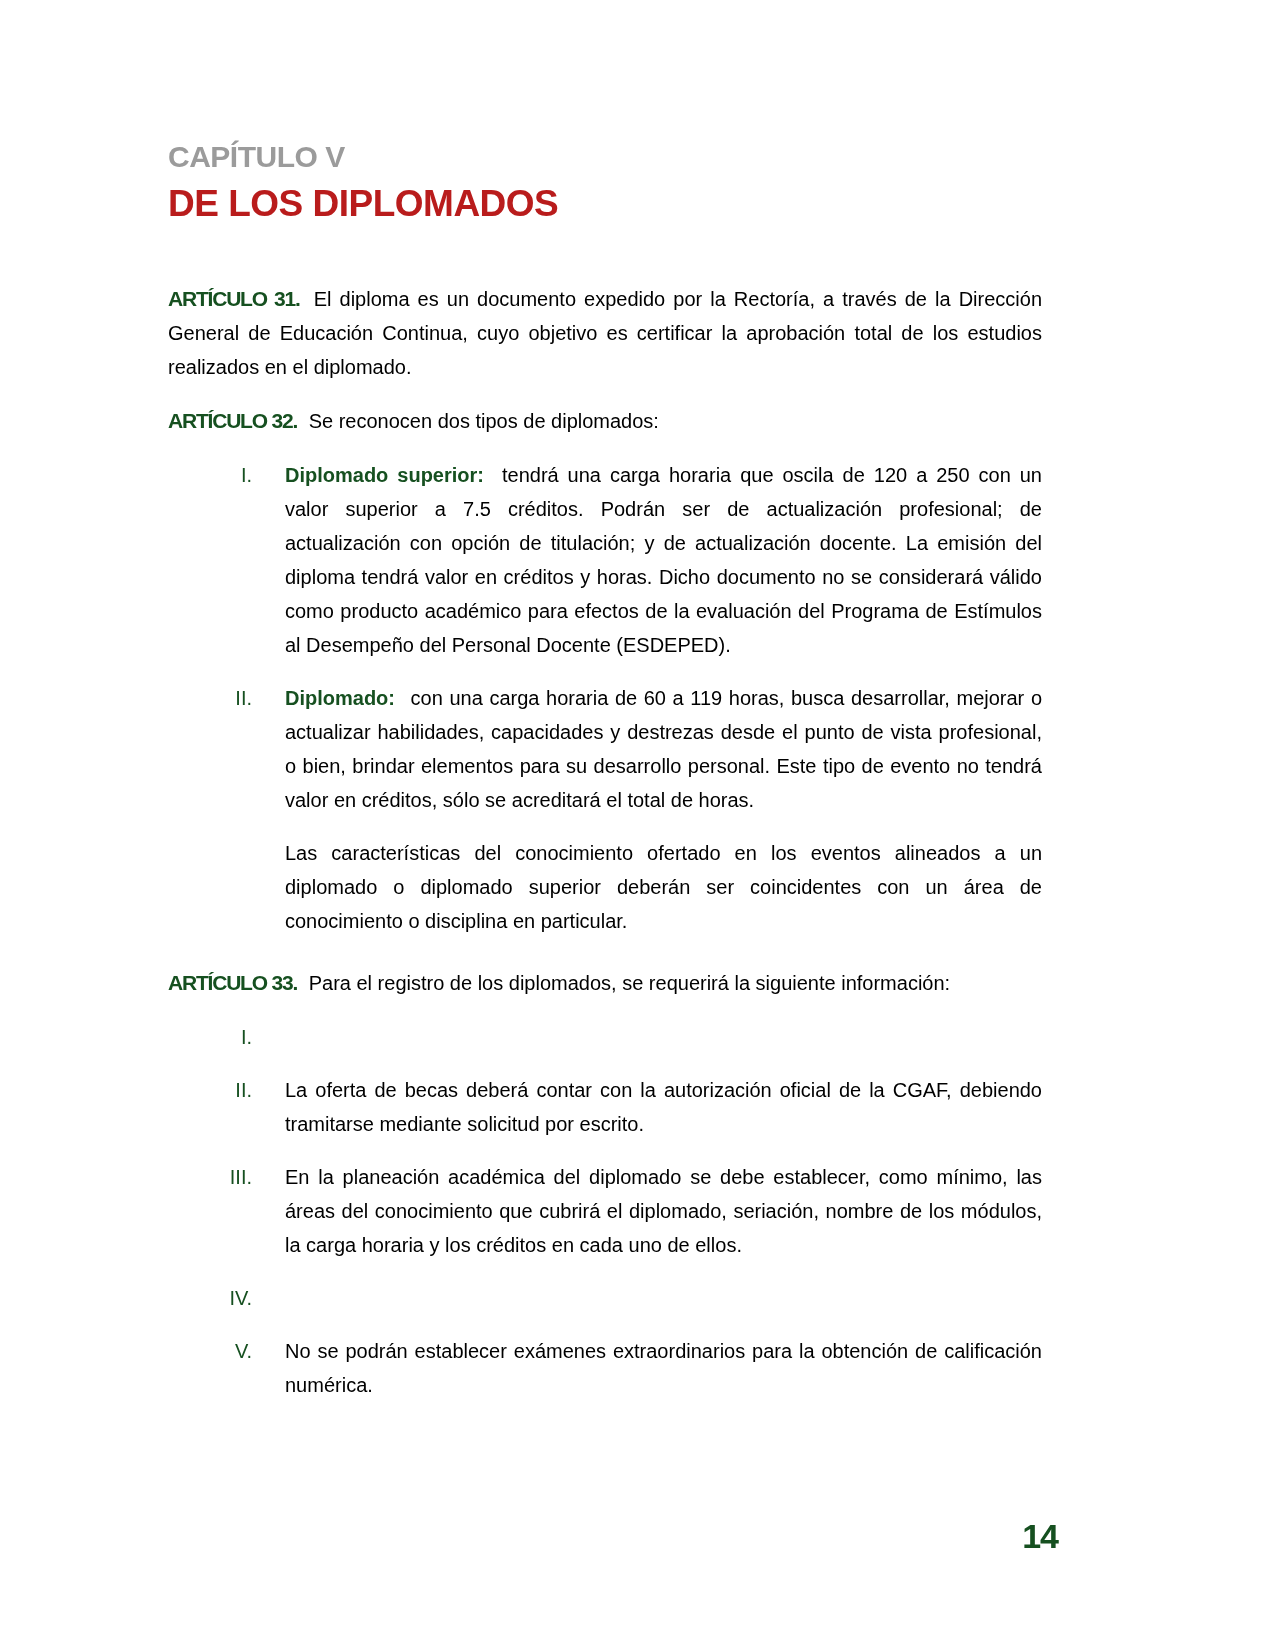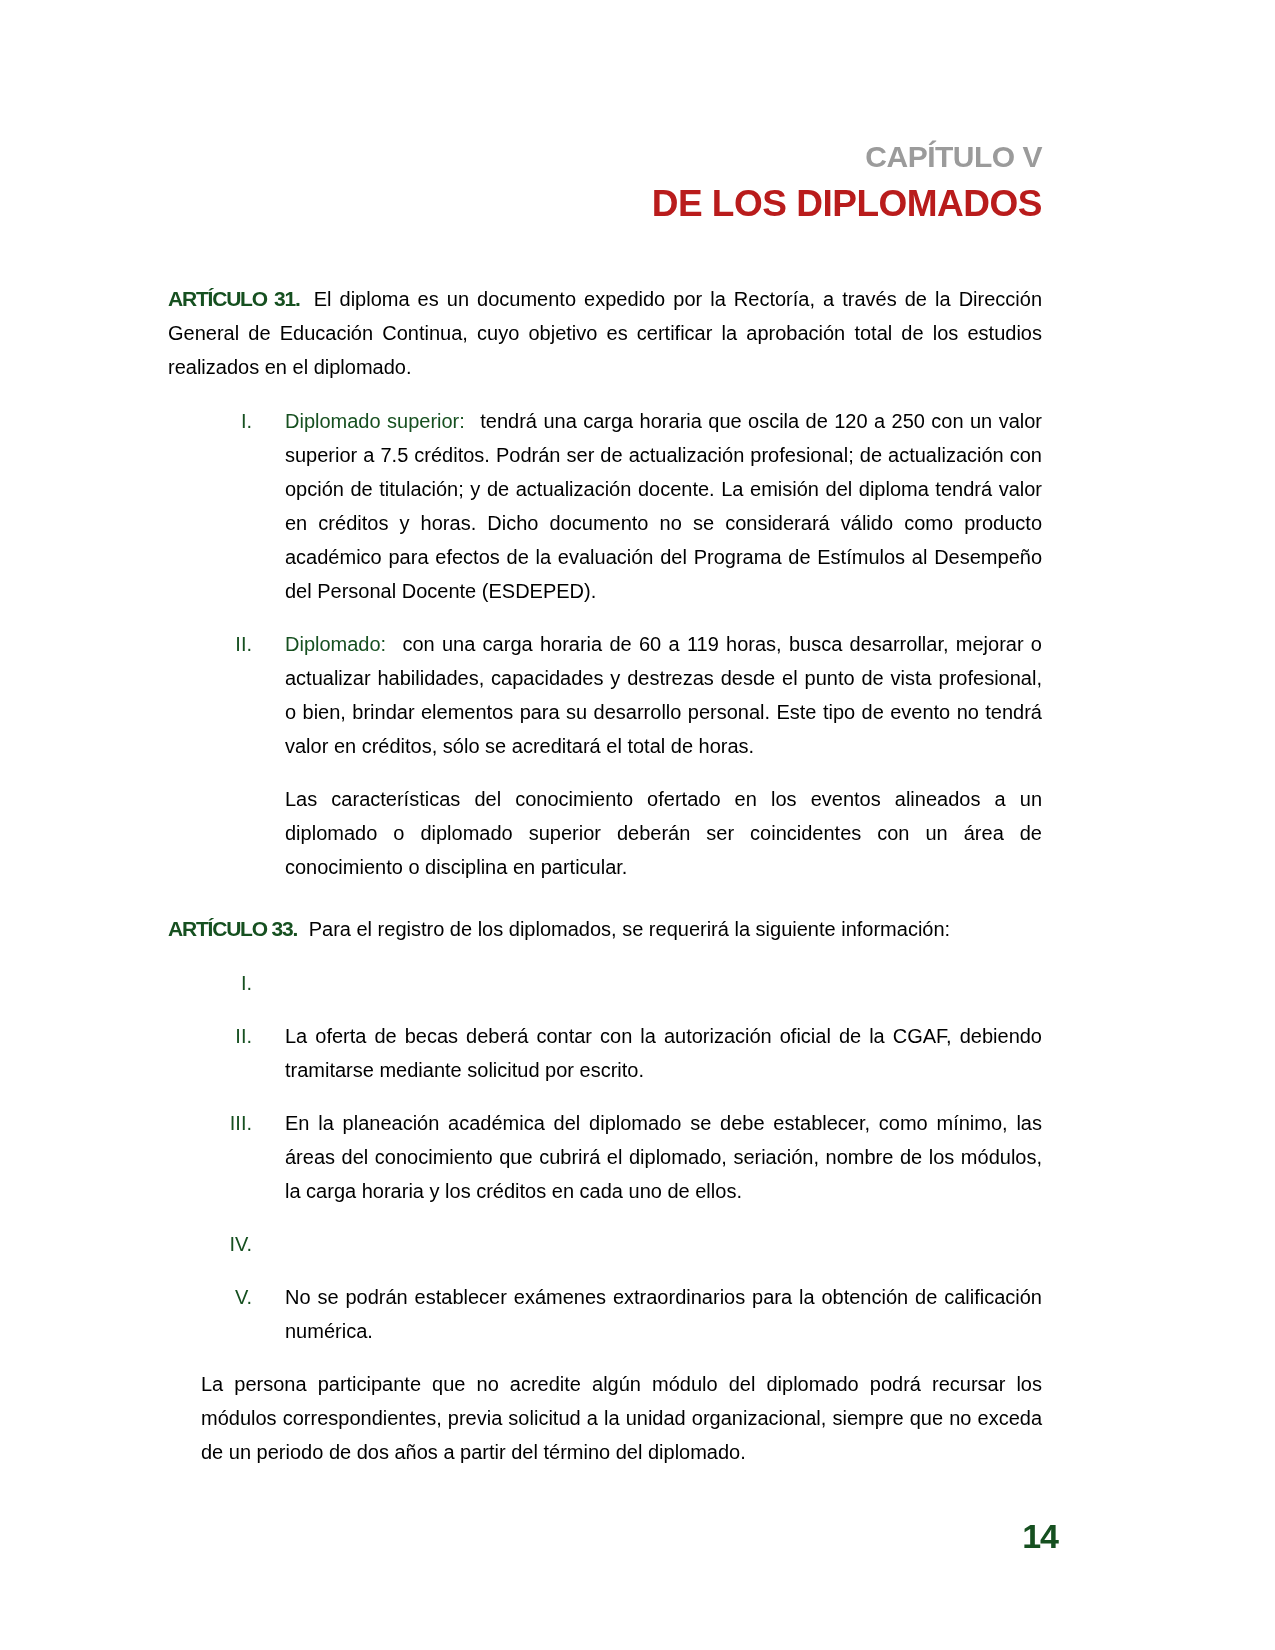--- a/index.html
+++ b/index.html
@@ -14,21 +14,21 @@
   .page {
     position: relative;
     width: 1275px;
     height: 1650px;
     padding: 138px 233px 0 168px;
     background: #ffffff;
   }
   .content { width: 874px; }
 
   
-  .chapter-heading { text-align: right; margin-bottom: 54px; }
+  .chapter-heading { text-align: left; margin-bottom: 54px; }
   .chapter-number {
     font-size: 30px;
     line-height: 38px;
     font-weight: bold;
     color: #9b9b9b;
     letter-spacing: -0.5px;
   }
   .chapter-title {
     font-size: 37px;
     line-height: 48px;
@@ -65,21 +65,21 @@
     width: 84px;
     text-align: right;
     color: #165020;
   }
   .item .body {
     flex: 1;
     margin-left: 33px;
     text-align: justify;
   }
   .term {
-    font-weight: normal;
+    font-weight: bold;
     color: #165020;
     margin-right: 9px;
   }
   p.cont {
     font-size: 20px;
     line-height: 34px;
     text-align: justify;
     margin-left: 117px;
     margin-bottom: 28px;
   }
@@ -108,20 +108,24 @@
     </div>
 
     <section class="article">
       <p class="intro">
         <span class="art-label">ARTÍCULO 31.</span>
         <span>El diploma es un documento expedido por la Rectoría, a través de la Dirección General de Educación Continua, cuyo objetivo es certificar la aprobación total de los estudios realizados en el diplomado.</span>
       </p>
     </section>
 
     <section class="article">
+      <p class="intro">
+        <span class="art-label">ARTÍCULO 32.</span>
+        <span>Se reconocen dos tipos de diplomados:</span>
+      </p>
 
       <div class="item">
         <div class="num">I.</div>
         <div class="body">
           <span class="term">Diplomado superior:</span>
           <span>tendrá una carga horaria que oscila de 120 a 250 con un valor superior a 7.5 créditos. Podrán ser de actualización profesional; de actualización con opción de titulación; y de actualización docente. La emisión del diploma tendrá valor en créditos y horas. Dicho documento no se considerará válido como producto académico para efectos de la evaluación del Programa de Estímulos al Desempeño del Personal Docente (ESDEPED).</span>
         </div>
       </div>
 
       <div class="item">
@@ -158,20 +162,19 @@
       <div class="item">
         <div class="num">IV.</div>
       </div>
 
       <div class="item">
         <div class="num">V.</div>
         <div class="body">No se podrán establecer exámenes extraordinarios para la obtención de calificación numérica.</div>
       </div>
 
       <div class="item">
-        <div class="body">La persona participante que no acredite algún módulo del diplomado podrá recursar los módulos correspondientes, previa solicitud a la unidad organizacional, siempre que no exceda de un periodo de dos años a partir del término del diplomado.</div>
       </div>
     </section>
 
   </div>
 
   <div class="page-number">14</div>
 </div>
 
 </body></html>

